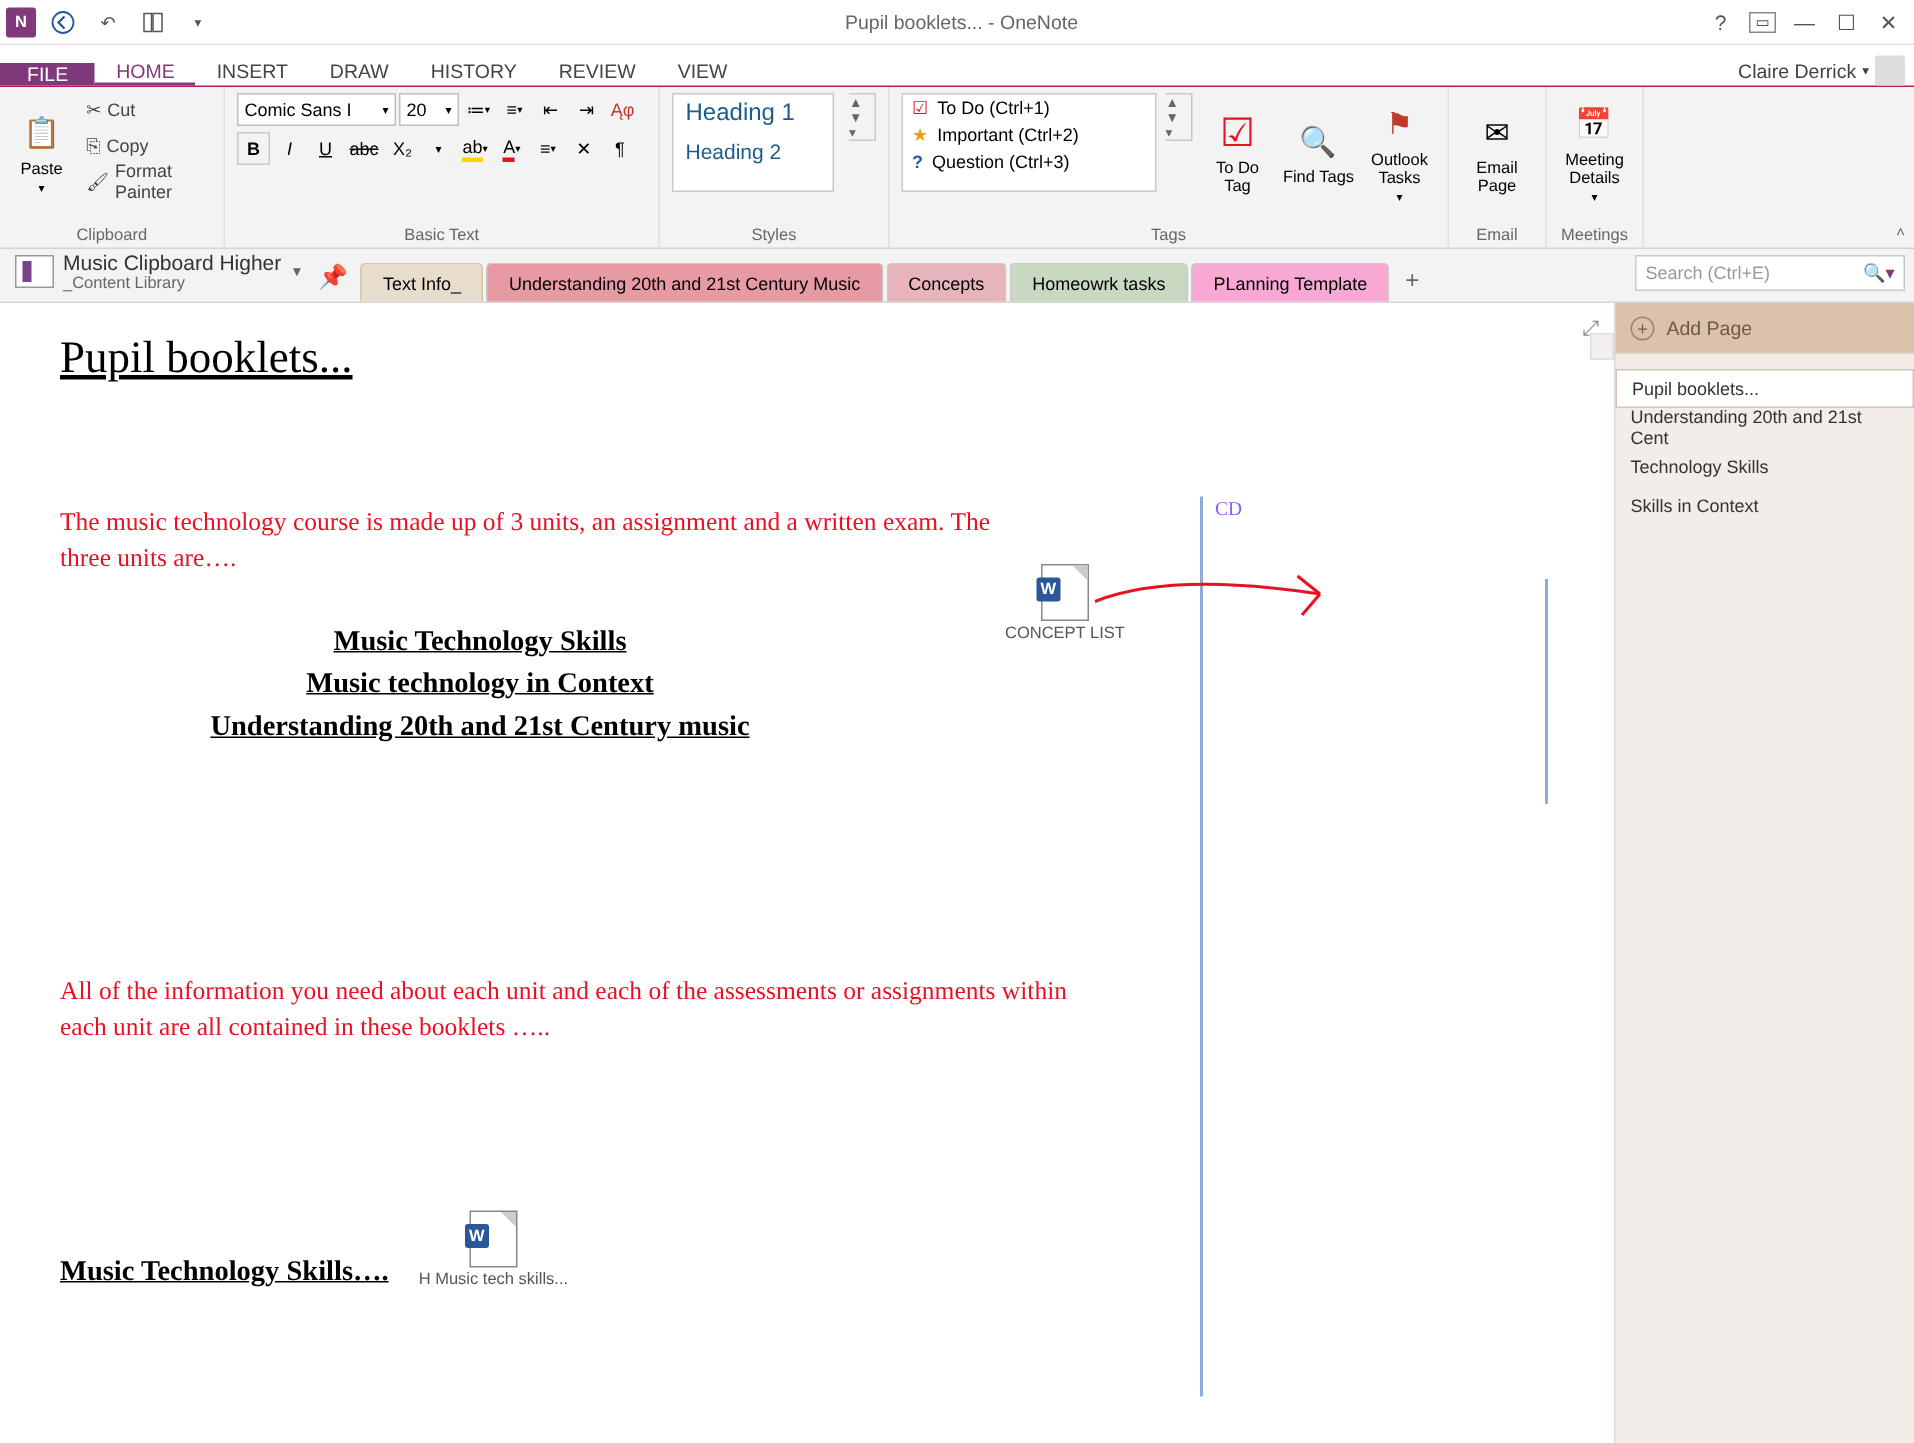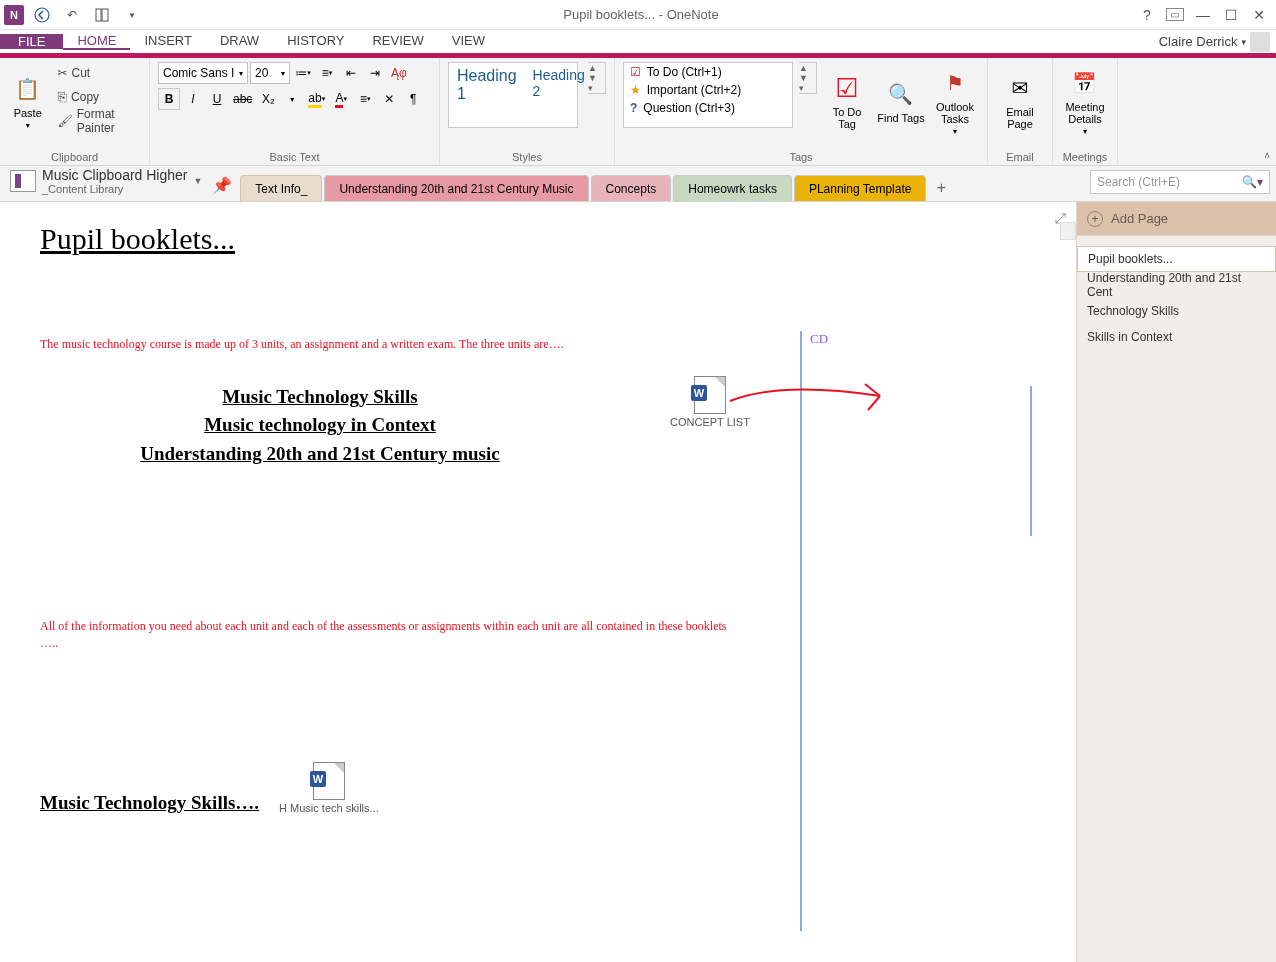--- a/index.html
+++ b/index.html
@@ -8,40 +8,40 @@
   
   .titlebar { height: 30px; background: #fff; display: flex; align-items: center; border-bottom: 1px solid #e1e1e1; }
   .titlebar-left { display: flex; align-items: center; gap: 6px; padding-left: 4px; }
   .app-icon { width: 20px; height: 20px; background: #80397b; color: #fff; display:flex; align-items:center; justify-content:center; font-weight:bold; font-size:11px; border-radius:2px;}
   .qat-btn { width: 24px; height: 24px; display:flex; align-items:center; justify-content:center; color:#555; cursor:pointer; }
   .titlebar-center { flex: 1; text-align: center; color: #666; font-size: 13px; }
   .titlebar-right { display: flex; align-items: center; gap: 10px; padding-right: 8px; color:#555; }
   .win-btn { width:18px; cursor:pointer; font-size:14px; text-align:center;}
   
   
-  .ribbon-tabs { height: 28px; display: flex; align-items: center; background:#fff; border-bottom:5px solid #be185d;}
+  .ribbon-tabs { height: 28px; display: flex; align-items: flex-end; background:#fff; border-bottom:1px solid #be185d;}
   .file-tab { background: #80397b; color: #fff; padding: 0 18px; display:flex; align-items:center; font-size:13px; cursor:pointer;}
   .rtab { padding: 0 14px; display:flex; align-items:center; font-size:13px; color:#444; cursor:pointer; border-bottom:2px solid transparent;}
   .rtab.active { color:#80397b; border-bottom:2px solid #80397b;}
   .ribbon-right { margin-left:auto; display:flex; align-items:center; padding-right:6px; color:#404040; font-size:13px; gap:4px;}
   .avatar { width:20px; height:20px; background:#ddd; border-radius:2px; }
   
   
   .ribbon { height: 108px; background:#f3f3f3; border-bottom:1px solid #d4d4d4; display:flex; position:relative;}
   .rgroup { border-right:1px solid #e0e0e0; padding: 4px 8px 2px 8px; display:flex; flex-direction:column; }
   .rgroup-body { flex:1; display:flex; align-items:flex-start; gap:6px;}
   .rgroup-label { text-align:center; font-size:11px; color:#666; padding-top:2px;}
   .big-btn { display:flex; flex-direction:column; align-items:center; justify-content:center; width:48px; height:78px; cursor:pointer; font-size:11px; text-align:center; gap:2px;}
   .big-btn .ico { width:32px; height:32px; display:flex; align-items:center; justify-content:center; font-size:20px;}
   .small-row { display:flex; flex-direction:column; gap:2px; font-size:12px; color:#444;}
   .small-row > div { display:flex; align-items:center; gap:4px; height:22px; cursor:pointer; padding:0 4px;}
   .combo { height:22px; border:1px solid #c0c0c0; background:#fff; font-size:12px; padding:1px 4px; display:flex; align-items:center;}
   .btnrow { display:flex; gap:2px; align-items:center;}
   .btnrow .b { min-width:22px; height:22px; padding:0 3px; display:flex; align-items:center; justify-content:center; cursor:pointer; font-size:12px;}
-  .style-box { border:1px solid #c9c9c9; background:#fff; width:130px; height:66px; display:flex; margin-right:4px;}
+  .style-box { border:1px solid #c9c9c9; background:#fff; width:108px; height:66px; display:flex; flex-direction:column; margin-right:4px;}
   .style-box div { padding:4px 8px; font-size:16px; color:#1f5c8b; cursor:pointer;}
   .style-expand { width:18px; display:flex; flex-direction:column; justify-content:space-around; font-size:9px; color:#666; border:1px solid #c9c9c9; border-left:0;}
   .tag-list { border:1px solid #c9c9c9; background:#fff; width:170px; height:66px; display:flex; flex-direction:column; font-size:12px;}
   .tag-list div { padding:2px 6px; display:flex; align-items:center; gap:6px; cursor:pointer;}
   .collapse-caret { position:absolute; right:6px; bottom:4px; font-size:10px; color:#666; cursor:pointer;}
   
   
   .nbrow { height:36px; background:#f3f3f3; display:flex; align-items:flex-end; border-bottom:1px solid #d4d4d4; position:relative;}
   .nb-dropdown { display:flex; align-items:center; gap:6px; padding:0 8px 6px 10px; cursor:pointer;}
   .nb-icon { width:26px; height:22px; border:1px solid #999; background:#fff; position:relative;}
@@ -55,21 +55,21 @@
   .search-box { position:absolute; right:6px; top:4px; width:180px; height:24px; border:1px solid #c9c9c9; background:#fff; display:flex; align-items:center; padding:0 6px; color:#999; font-size:12px; justify-content:space-between;}
   
   
   .main { display:flex; height: calc(962px - 30px - 28px - 108px - 36px); }
   .canvas-wrap { flex:1; position:relative; overflow:hidden; background:#fff;}
   .expand-ico { position:absolute; top:8px; right:10px; color:#888; cursor:pointer; font-size:14px; z-index:3;}
   .scrollbar-stub { position:absolute; right:0; top:20px; width:16px; height:18px; background:#f0f0f0; border:1px solid #ddd;}
   .canvas { position:absolute; left:0; top:0; right:0; bottom:0; padding: 20px 0 0 40px; }
   .page-title { font-family:"Comic Sans MS", cursive; font-size:30px; text-decoration:underline; color:#000; }
   .page-sub { color:#888; font-size:12px; margin-top:6px; display:flex; gap:28px;}
-  .redtext { font-family:"Comic Sans MS", cursive; color:#e81123; font-size:12px; line-height:1.4; }
+  .redtext { font-family:"Comic Sans MS", cursive; color:#e81123; font-size:17px; line-height:1.4; }
   .blktext { font-family:"Comic Sans MS", cursive; color:#000; font-size:19px; font-weight:bold; text-decoration:underline; text-align:center; line-height:1.5;}
   .blktext2 { font-family:"Comic Sans MS", cursive; color:#000; font-size:19px; font-weight:bold; text-decoration:underline; }
   .attach { display:flex; flex-direction:column; align-items:center; font-size:11px; color:#555; gap:2px;}
   .word-ico { width:32px; height:38px; border:1px solid #888; background:#fff; position:relative;}
   .word-ico::before { content:""; position:absolute; right:0; top:0; width:0; height:0; border-left:10px solid transparent; border-top:10px solid #ccc;}
   .word-ico::after { content:"W"; position:absolute; left:-4px; top:8px; width:16px; height:16px; background:#2b579a; color:#fff; font-size:11px; font-weight:bold; display:flex; align-items:center; justify-content:center; border-radius:2px;}
   .vline { position:absolute; top:170px; bottom:0; width:2px; background:#8faadc;}
   
   
   .pagepanel { width:200px; background:#f3ede9; border-left:1px solid #e0d5cc; display:flex; flex-direction:column;}
@@ -150,21 +150,21 @@
             <span>Format Painter</span>
           </div>
       </div>
     </div>
     <div class="rgroup-label">Clipboard</div>
   </div>
 
   <div class="rgroup" style="width:290px;">
     <div class="rgroup-body" style="flex-direction:column; gap:4px;">
       <div class="btnrow">
-        <div class="combo" style="width:90px;">
+        <div class="combo" style="width:106px;">
             <span>Comic Sans I</span>
             <span style="margin-left:auto;font-size:8px;">▾</span>
           </div>
         <div class="combo" style="width:40px;">
             <span>20</span>
             <span style="margin-left:auto;font-size:8px;">▾</span>
           </div>
         <div class="b">≔<span style="font-size:7px;">▾</span></div>
         <div class="b">≡<span style="font-size:7px;">▾</span></div>
         <div class="b">⇤</div>
@@ -293,21 +293,21 @@
     </div>
   <div class="section-tab" style="background:#e89aa4;">
       <span>Understanding 20th and 21st Century Music</span>
     </div>
   <div class="section-tab" style="background:#e8b4bc;">
       <span>Concepts</span>
     </div>
   <div class="section-tab" style="background:#c9d8c0;">
       <span>Homeowrk tasks</span>
     </div>
-  <div class="section-tab" style="background:#eab308;">
+  <div class="section-tab" style="background:#f9a8d4;">
       <span>PLanning Template</span>
     </div>
   <div class="add-section">+</div>
   <div class="search-box">
     <span>Search (Ctrl+E)</span>
     <span style="color:#80397b;">🔍▾</span>
   </div>
 </div>
 
 <div class="main">

